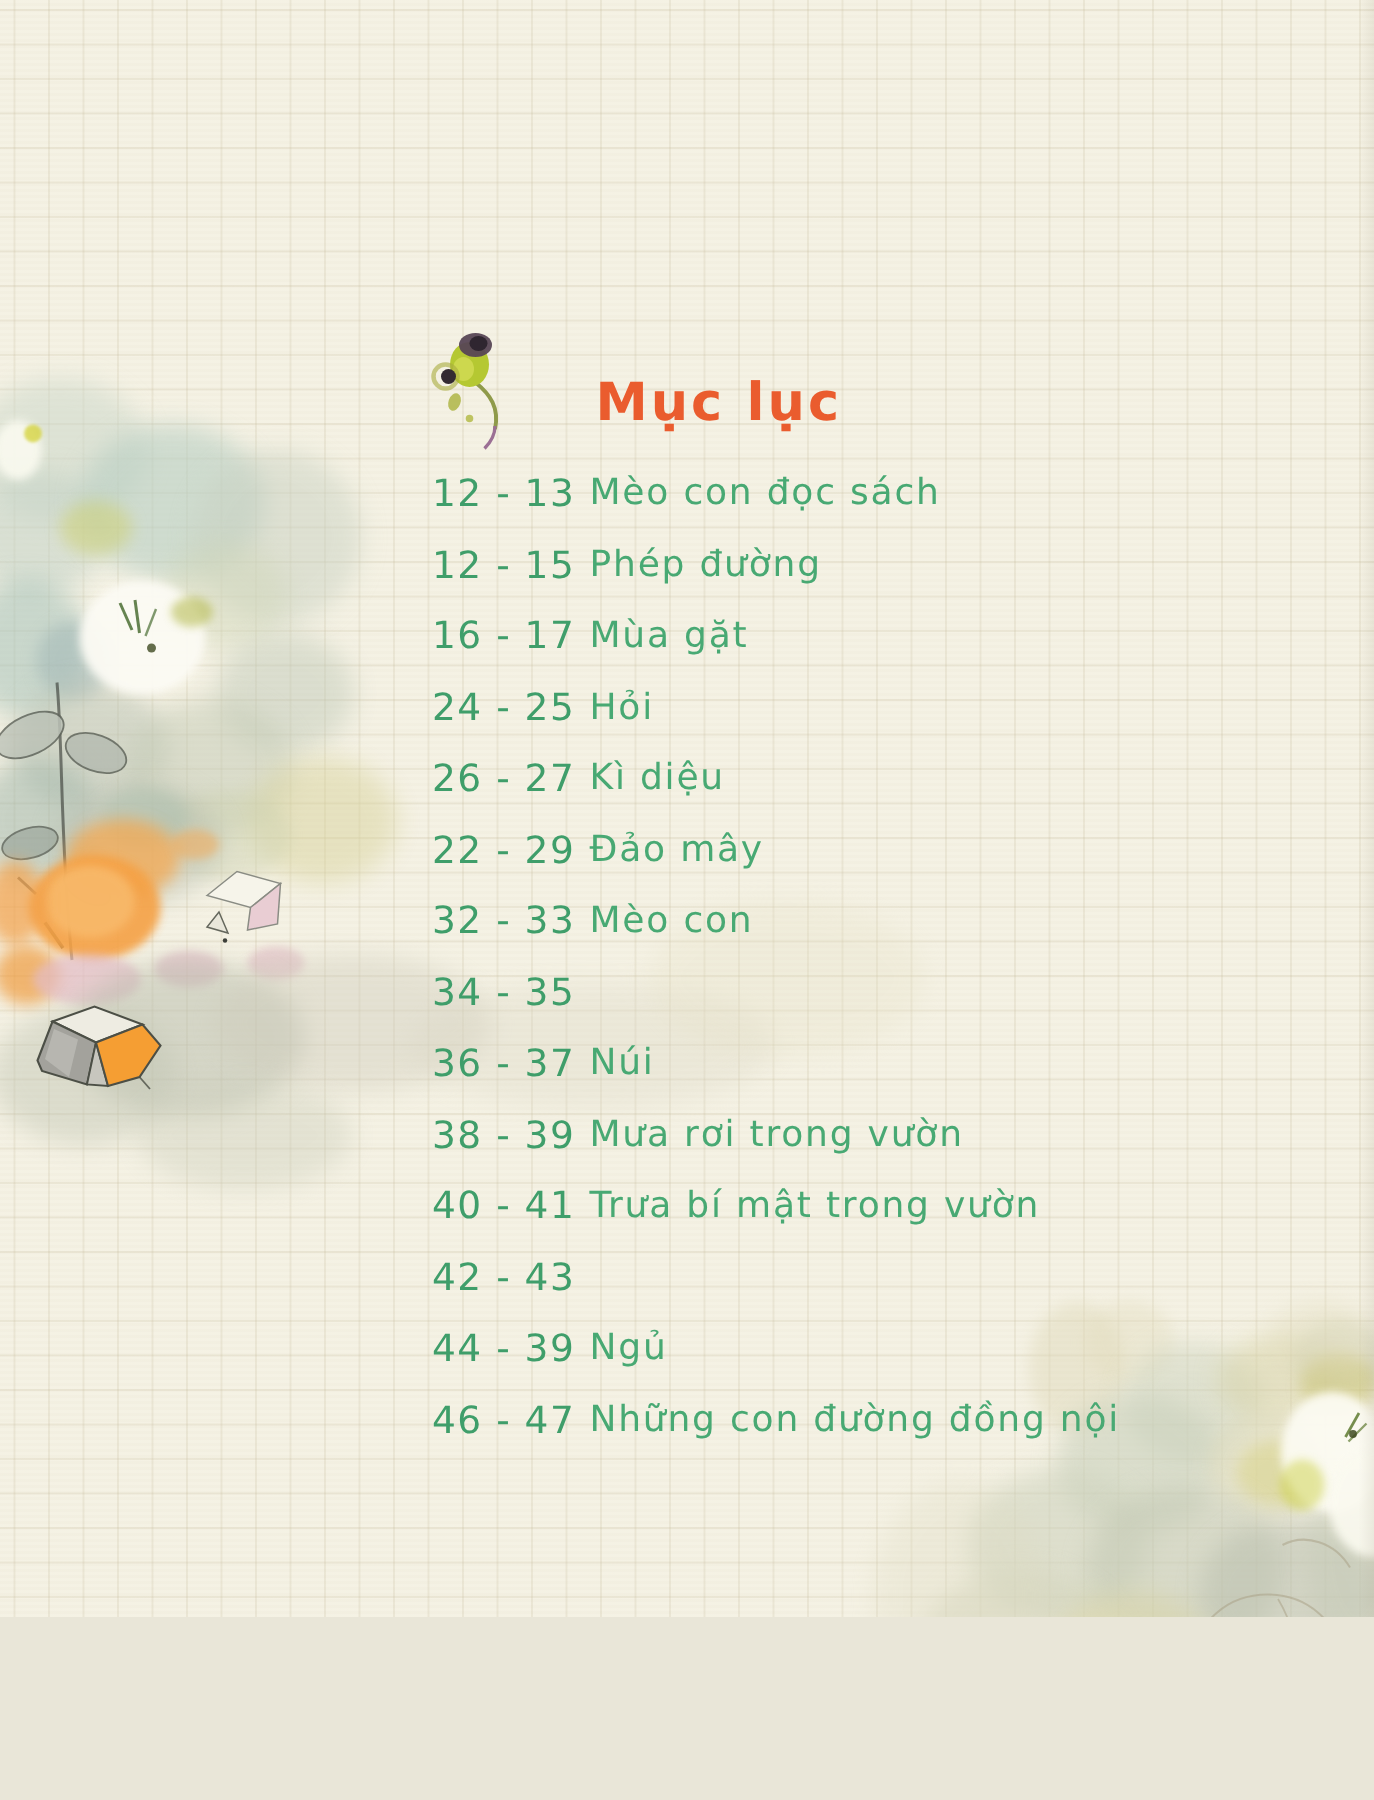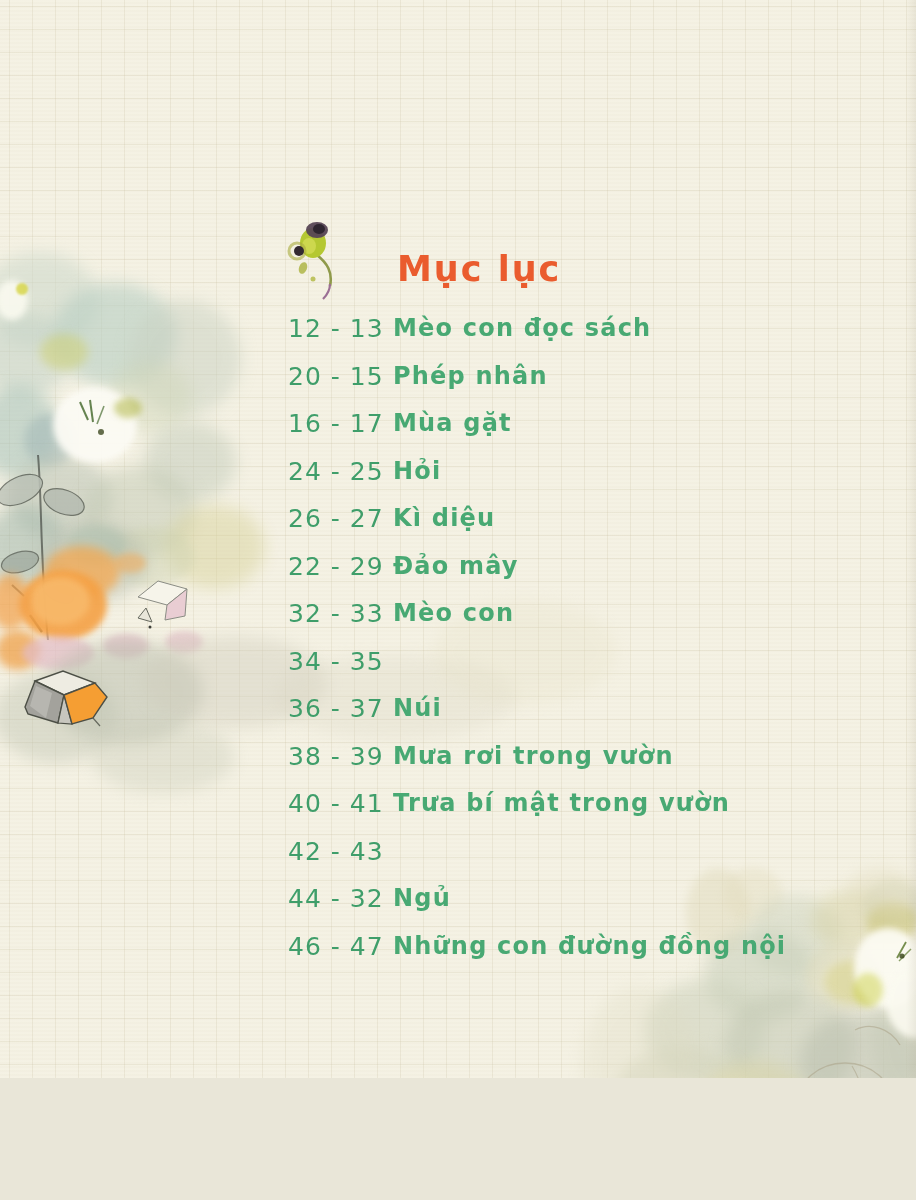--- a/index.html
+++ b/index.html
@@ -37,21 +37,21 @@
   }
   .toc-row{
     display:flex;height:47.5px;
   }
   .pages{
     width:105px;flex:0 0 105px;
     font-size:25px;letter-spacing:1px;
     color:var(--pages,#3f9e6a);
   }
   .label{
-    font-size:24px;font-weight:bold;letter-spacing:1.2px;
+    font-size:24px;font-weight:normal;letter-spacing:1.2px;
     color:var(--entry,#48a973);
   }
 </style>
 </head>
 <body>
 
 <div class="page">
 
   <svg class="deco" width="916" height="1200" viewBox="0 0 916 1200">
     <defs>
@@ -203,22 +203,22 @@
   </svg>
 
   <h1 class="page-title">Mục lục</h1>
 
   <div class="toc">
     <div class="toc-row">
       <span class="pages">12 - 13</span>
       <span class="label">Mèo con đọc sách</span>
     </div>
     <div class="toc-row">
-      <span class="pages">20 - 15</span>
-      <span class="label">Phép nhân</span>
+      <span class="pages">12 - 15</span>
+      <span class="label">Phép đường</span>
     </div>
     <div class="toc-row">
       <span class="pages">16 - 17</span>
       <span class="label">Mùa gặt</span>
     </div>
     <div class="toc-row">
       <span class="pages">24 - 25</span>
       <span class="label">Hỏi</span>
     </div>
     <div class="toc-row">
@@ -245,21 +245,21 @@
       <span class="label">Mưa rơi trong vườn</span>
     </div>
     <div class="toc-row">
       <span class="pages">40 - 41</span>
       <span class="label">Trưa bí mật trong vườn</span>
     </div>
     <div class="toc-row">
       <span class="pages">42 - 43</span>
     </div>
     <div class="toc-row">
-      <span class="pages">44 - 32</span>
+      <span class="pages">44 - 39</span>
       <span class="label">Ngủ</span>
     </div>
     <div class="toc-row">
       <span class="pages">46 - 47</span>
       <span class="label">Những con đường đồng nội</span>
     </div>
   </div>
 </div>
 
 </body></html>

